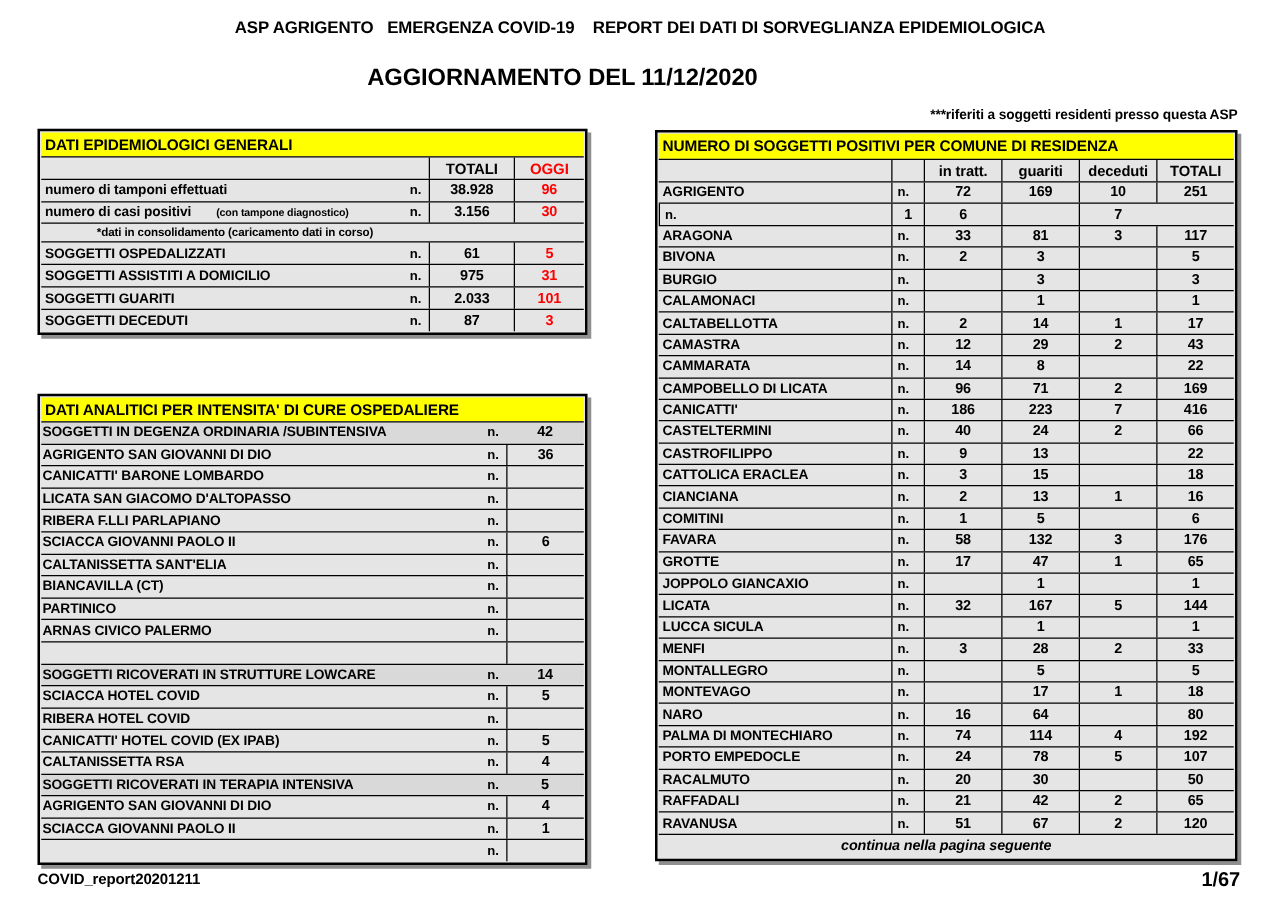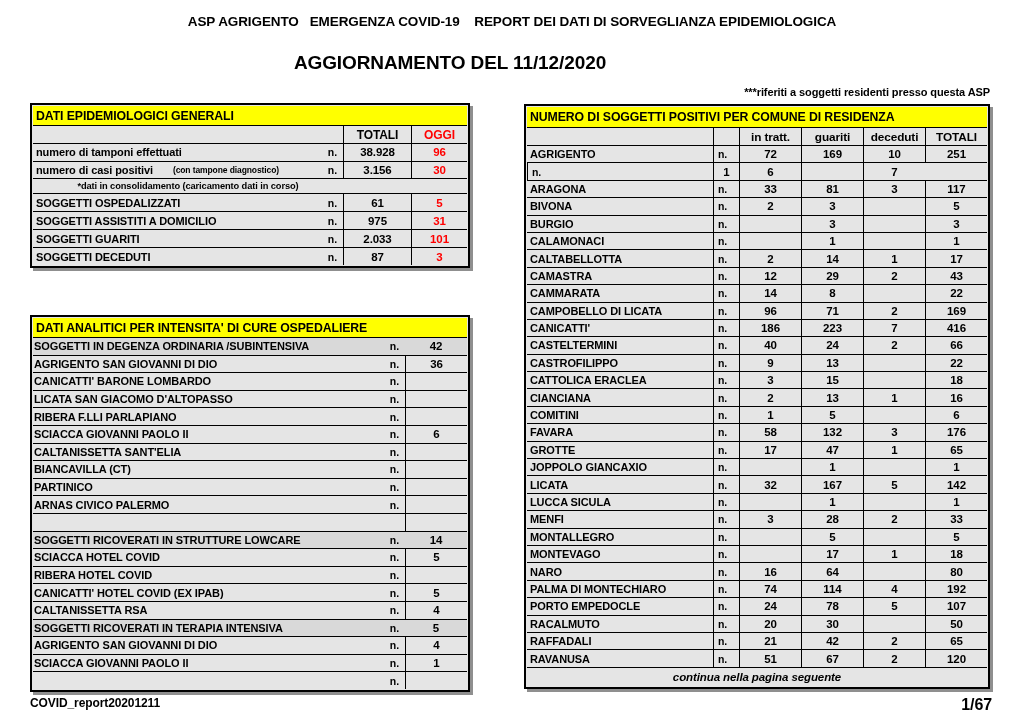--- a/index.html
+++ b/index.html
@@ -526,21 +526,21 @@
     <div class="c-cell"></div>
     <div class="c-cell">1</div>
   </div>
 
   <div class="c-row">
     <div class="c-label">LICATA</div>
     <div class="c-n">n.</div>
     <div class="c-cell">32</div>
     <div class="c-cell">167</div>
     <div class="c-cell">5</div>
-    <div class="c-cell">142</div>
+    <div class="c-cell">144</div>
   </div>
 
   <div class="c-row">
     <div class="c-label">LUCCA SICULA</div>
     <div class="c-n">n.</div>
     <div class="c-cell"></div>
     <div class="c-cell">1</div>
     <div class="c-cell"></div>
     <div class="c-cell">1</div>
   </div>

